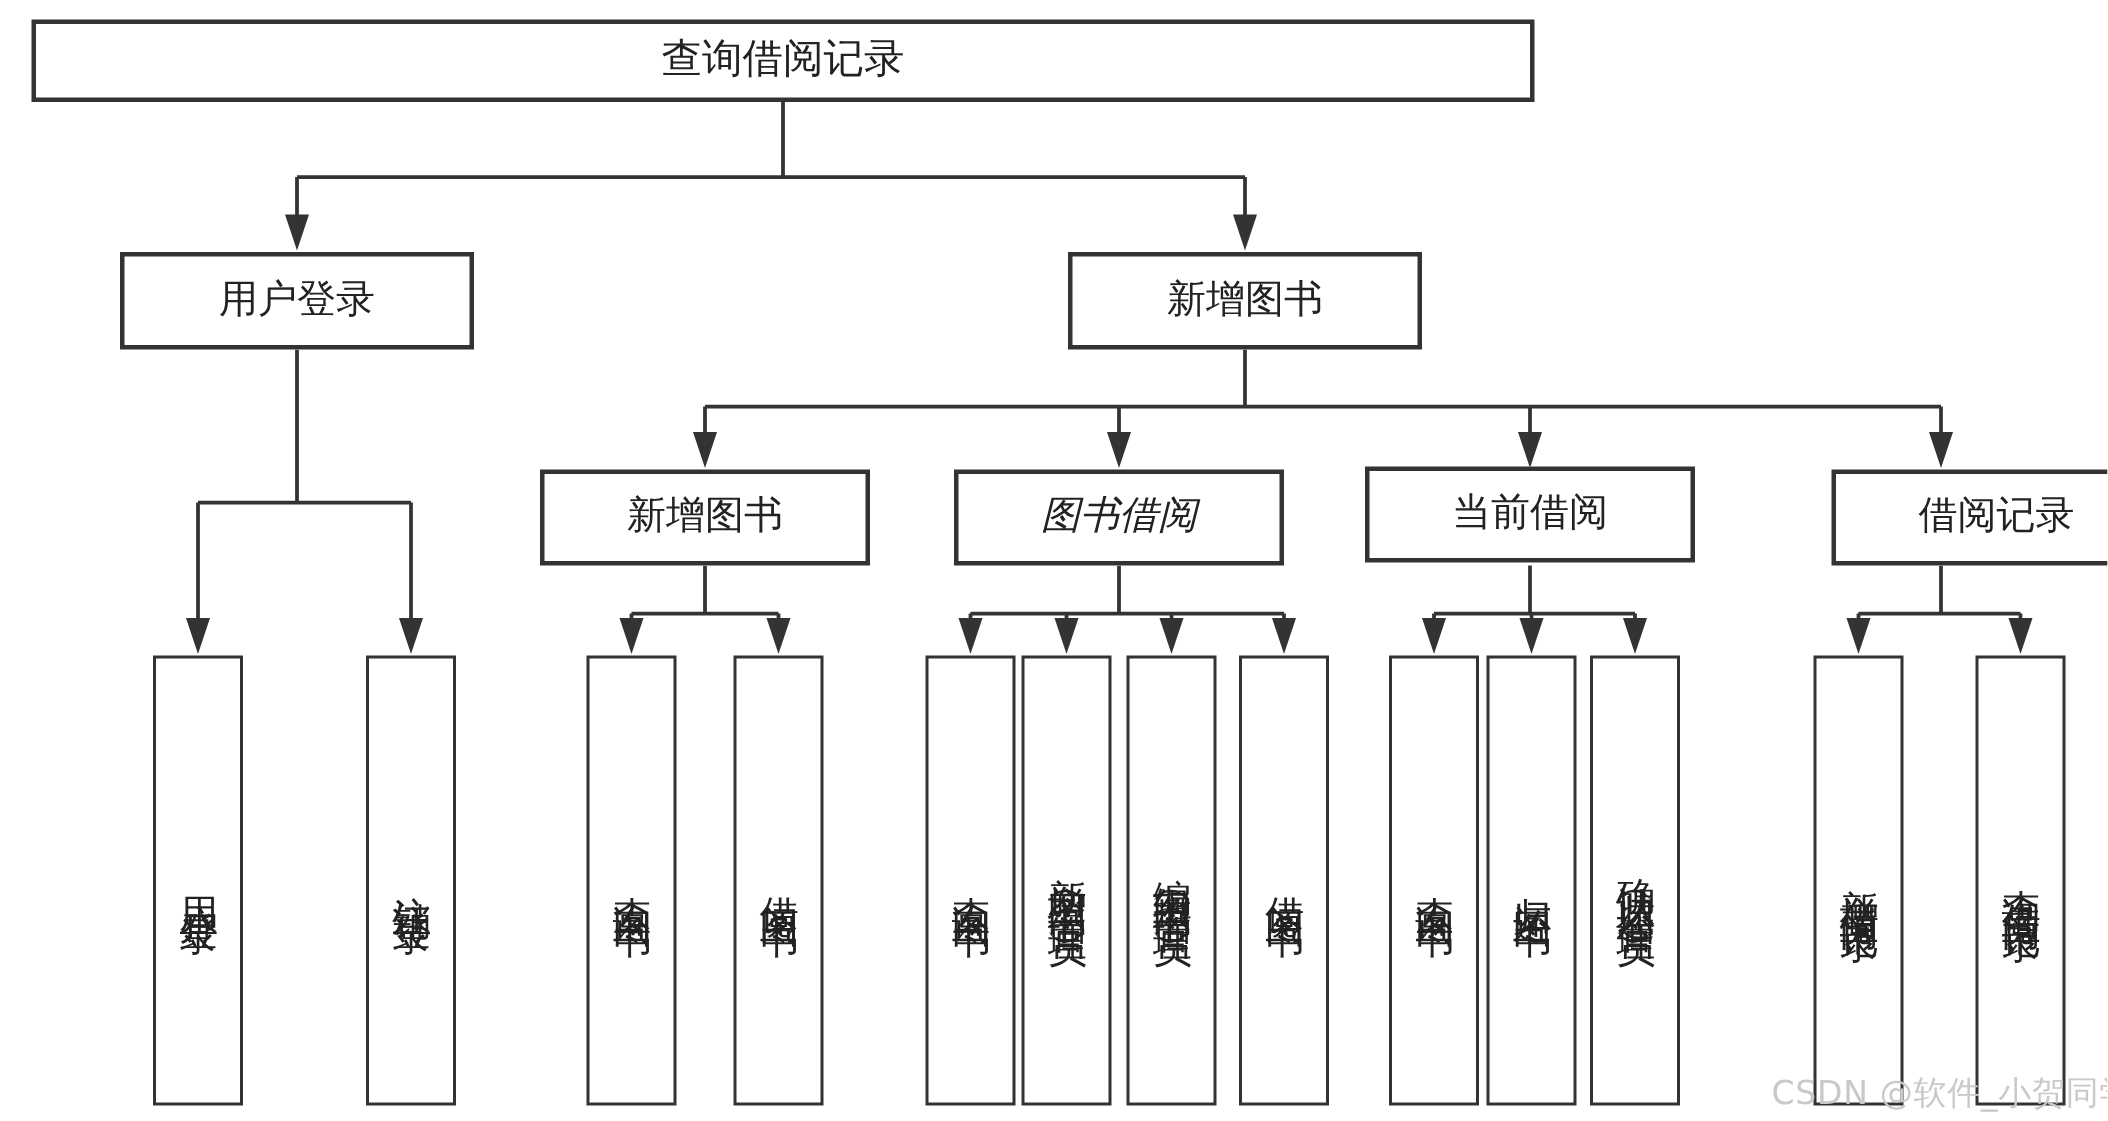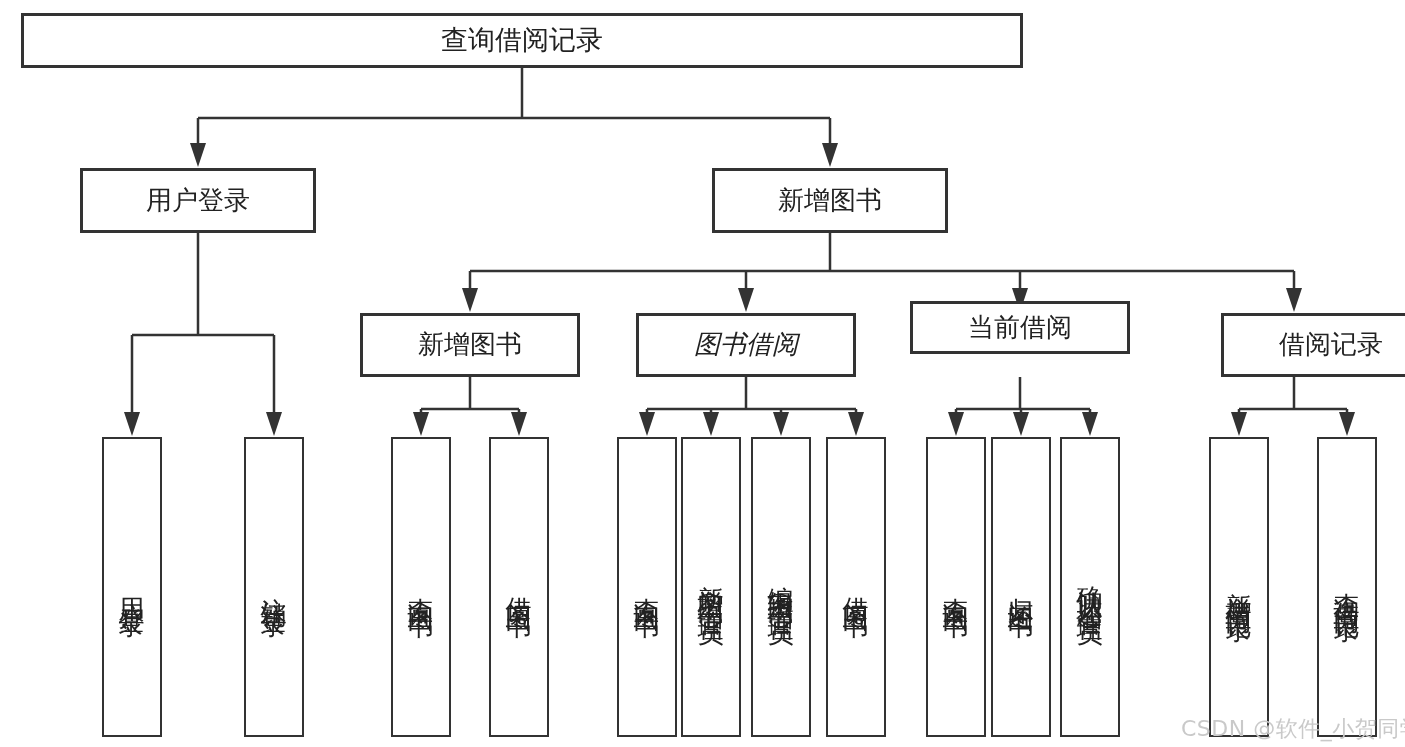--- a/index.html
+++ b/index.html
@@ -87,21 +87,21 @@
     </g>
   </svg>
 
   <div class="node root" style="left:21px; top:13px; width:1002px; height:55px;">查询借阅记录</div>
 
   <div class="node" style="left:80px; top:168px; width:236px; height:65px;">用户登录</div>
   <div class="node" style="left:712px; top:168px; width:236px; height:65px;">新增图书</div>
 
   <div class="node" style="left:360px; top:313px; width:220px; height:64px;">新增图书</div>
   <div class="node" style="left:636px; top:313px; width:220px; height:64px;font-style:italic;">图书借阅</div>
-  <div class="node" style="left:910px; top:301px; width:220px; height:53px;">当前借阅</div>
+  <div class="node" style="left:910px; top:311px; width:220px; height:64px;">当前借阅</div>
   <div class="node" style="left:1184px; top:313px; width:220px; height:64px;margin-left:37px;">借阅记录</div>
 
   <div class="node leaf" style="left:102px; top:437px; width:60px; height:300px;">
     <span class="vtext">用户登录</span>
   </div>
   <div class="node leaf" style="left:244px; top:437px; width:60px; height:300px;">
     <span class="vtext">注销登录</span>
   </div>
 
   <div class="node leaf" style="left:391px; top:437px; width:60px; height:300px;">

